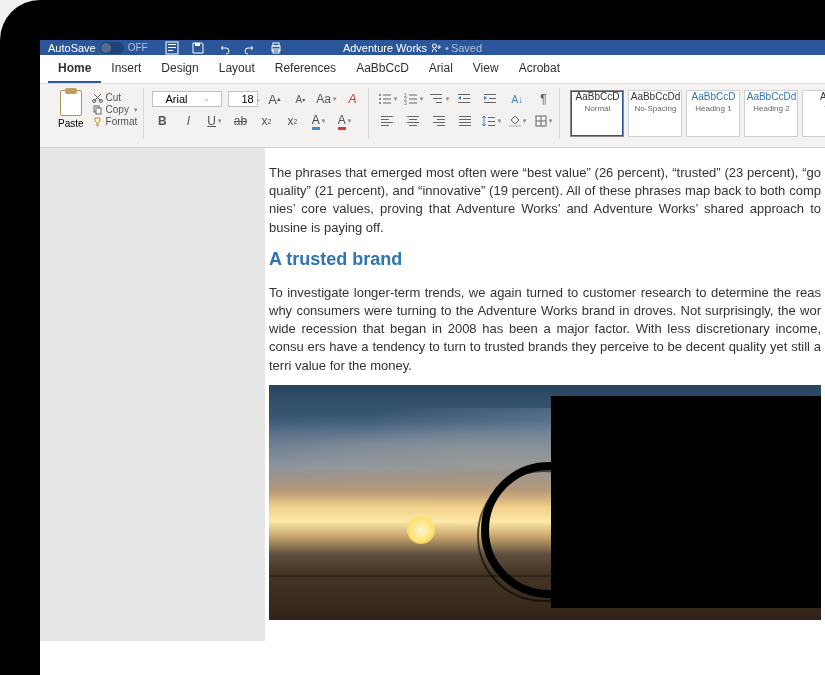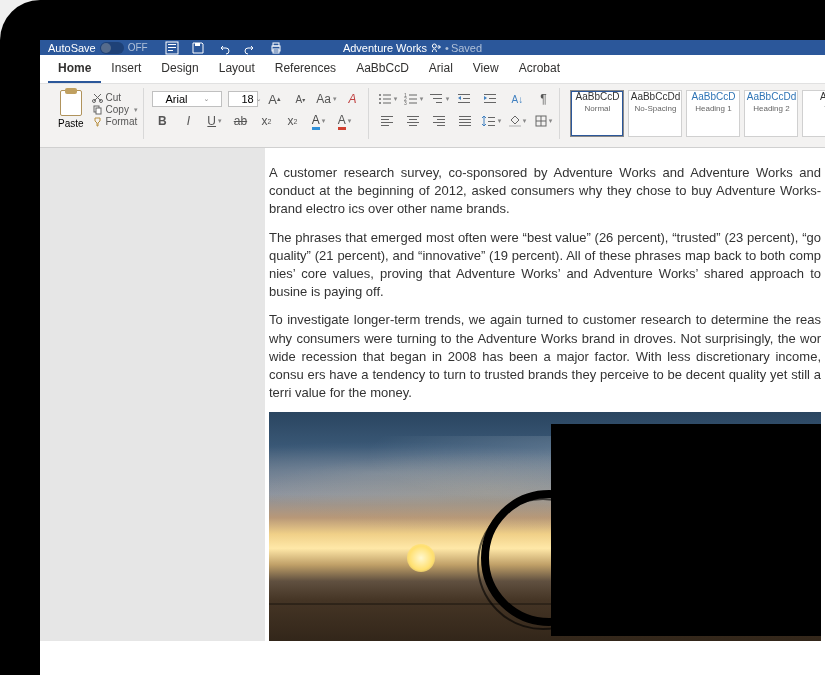--- a/index.html
+++ b/index.html
@@ -327,22 +327,22 @@
               <div class="style-preview">AaB</div>
               <div>Titl</div>
             </div>
           </div>
   </div>
 </div>
 
 <div class="doc-area">
   <div class="gutter"></div>
   <div class="page">
-    <p class="para">A customer research survey, co-sponsored by Adventure Works and Adventure Works and conduct at the beginning of 2012, asked consumers why they chose to buy Adventure Works-brand electro ics over other name brands.</p>
     <p class="para">The phrases that emerged most often were “best value” (26 percent), “trusted” (23 percent), “go quality” (21 percent), and “innovative” (19 percent). All of these phrases map back to both comp nies’ core values, proving that Adventure Works’ and Adventure Works’ shared approach to busine is paying off.</p>
+    <h2 class="h2">A trusted brand</h2>
     <p class="para">To investigate longer-term trends, we again turned to customer research to determine the reas why consumers were turning to the Adventure Works brand in droves. Not surprisingly, the wor wide recession that began in 2008 has been a major factor. With less discretionary income, consu ers have a tendency to turn to trusted brands they perceive to be decent quality yet still a terri value for the money.</p>
     <div class="doc-image">
       <div class="clouds"></div>
       <div class="sun"></div>
       <div class="horizon"></div>
       <div class="cyclist"></div>
     </div>
   </div>
 </div>
 

